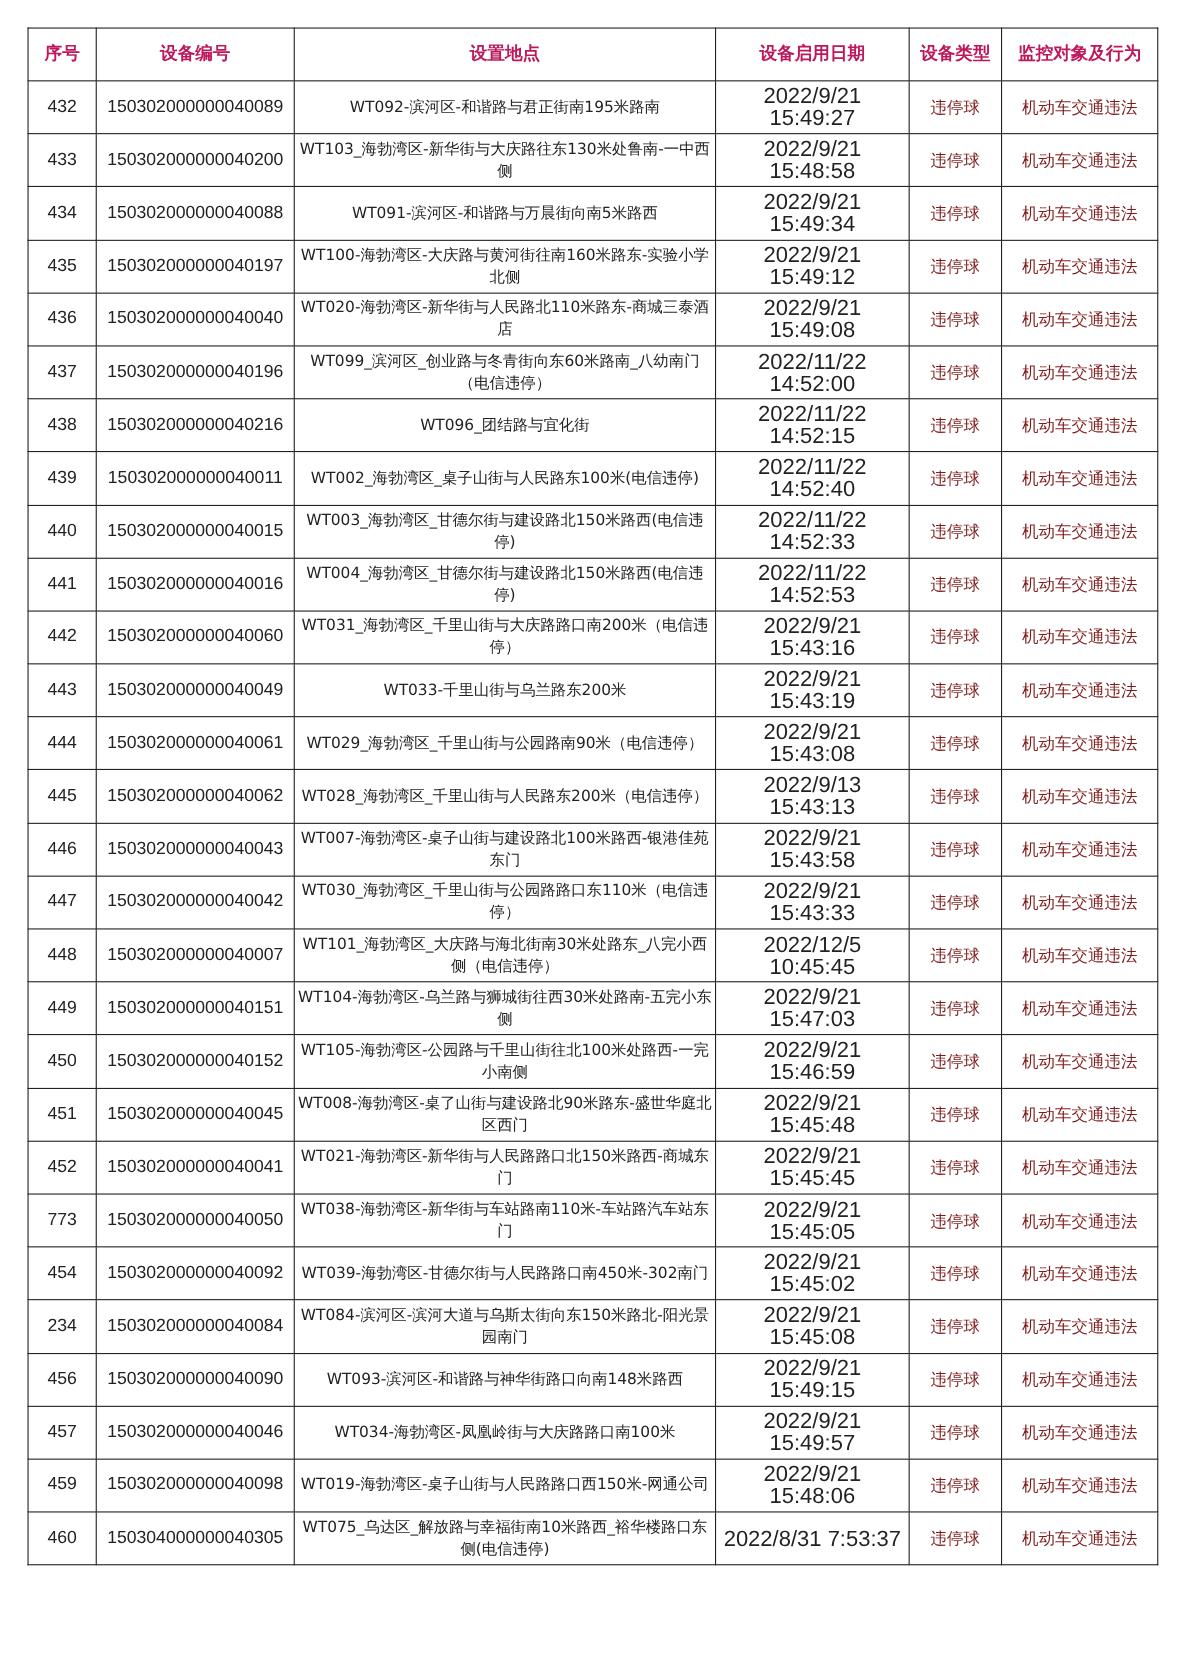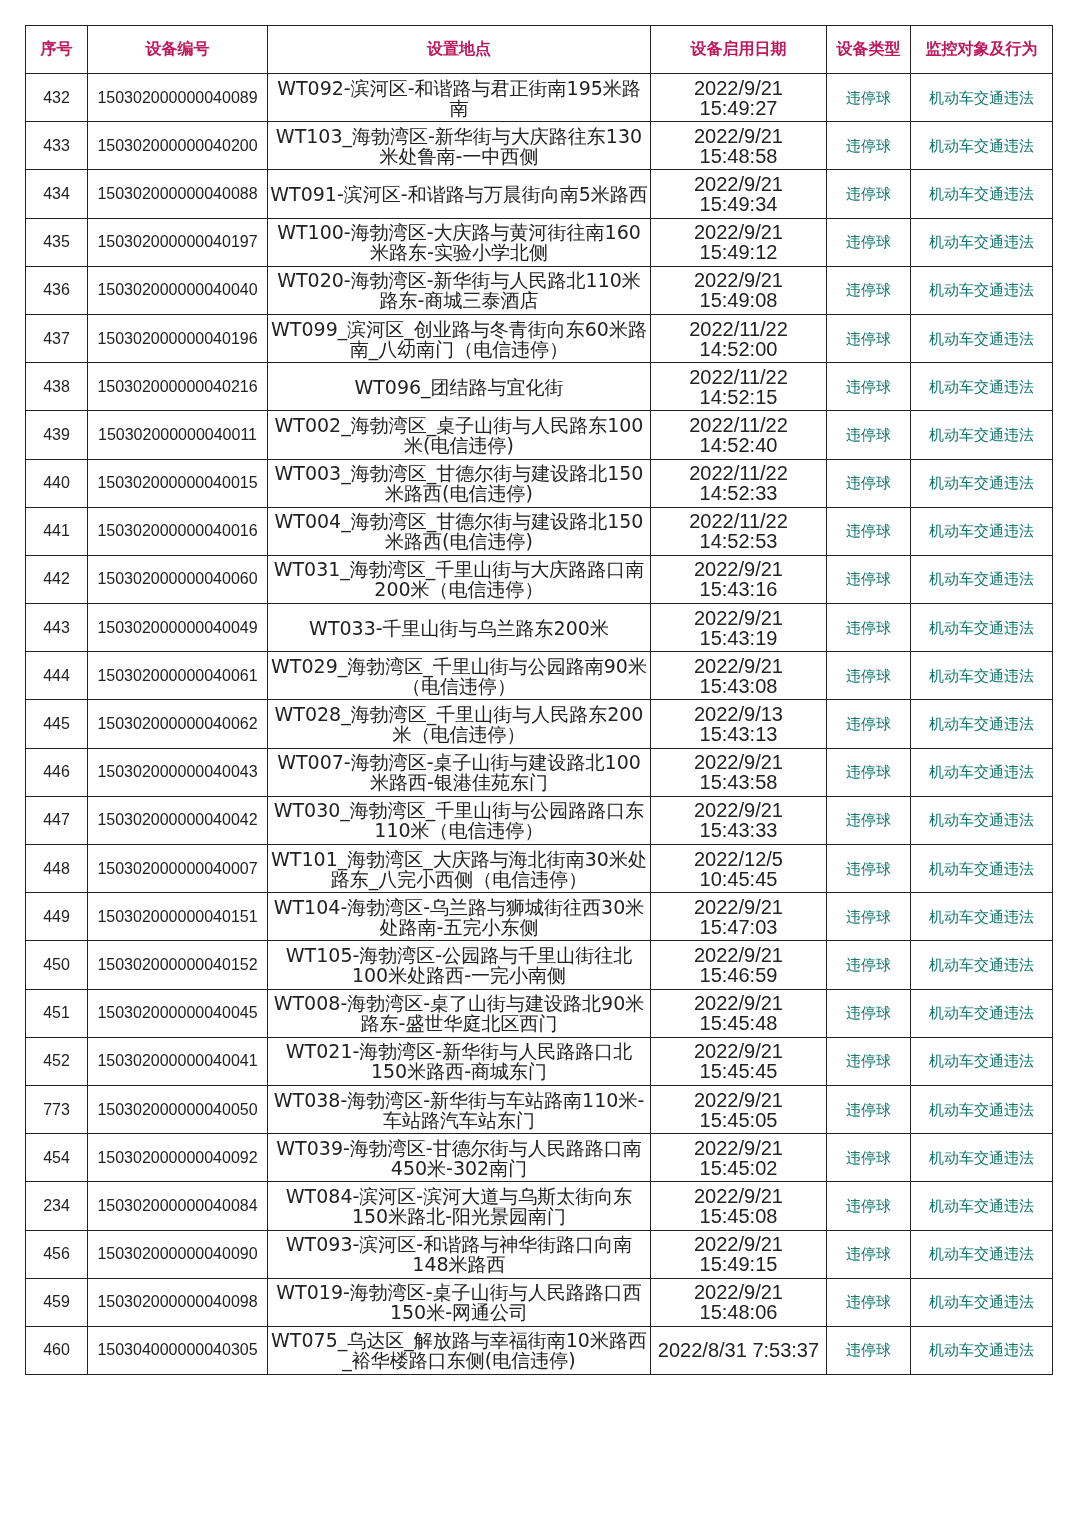--- a/index.html
+++ b/index.html
@@ -5,23 +5,23 @@
   html, body { margin: 0; padding: 0; background: #ffffff; }
   body { width: 1080px; height: 1526px; position: relative; overflow: hidden;
          font-family: "DejaVu Sans", "Liberation Sans", sans-serif; color: #1a1a1a; }
   .page { position: absolute; left: 25px; top: 25px; width: 1027px; }
   table { border-collapse: collapse; table-layout: fixed; width: 1027px; }
   th, td { border: 1.5px solid #222; text-align: center; vertical-align: middle;
            padding: 0 3px; overflow: hidden; }
   th { height: 47px; font-size: 16px; font-weight: bold; color: #be185d; }
   td { height: 47.2px; font-size: 15.5px; line-height: 20px; color: #222; }
   td.num { font-family: "Liberation Sans", sans-serif; font-size: 16px; }
-  td.loc { font-size: 19px; line-height: 20px; padding: 0 2px; margin-left: 12px; }
+  td.loc { font-size: 14px; line-height: 20px; padding: 0 2px; margin-left: 12px; }
   td.date { font-family: "Liberation Sans", sans-serif; font-size: 20px; }
-  td.type, td.behav { color: #0f766e; font-size: 15px; }
+  td.type, td.behav { color: #7f1d1d; font-size: 15px; }
 </style>
 </head>
 <body>
 
 <div class="page">
   <table>
     <colgroup>
       <col style="width:62px">
       <col style="width:180px">
       <col style="width:383px">
@@ -234,20 +234,28 @@
         </tr>
         <tr>
           <td class="num">456</td>
           <td class="num">150302000000040090</td>
           <td class="loc">WT093-滨河区-和谐路与神华街路口向南148米路西</td>
           <td class="date">2022/9/21 15:49:15</td>
           <td class="type">违停球</td>
           <td class="behav">机动车交通违法</td>
         </tr>
         <tr>
+          <td class="num">457</td>
+          <td class="num">150302000000040046</td>
+          <td class="loc">WT034-海勃湾区-凤凰岭街与大庆路路口南100米</td>
+          <td class="date">2022/9/21 15:49:57</td>
+          <td class="type">违停球</td>
+          <td class="behav">机动车交通违法</td>
+        </tr>
+        <tr>
           <td class="num">459</td>
           <td class="num">150302000000040098</td>
           <td class="loc">WT019-海勃湾区-桌子山街与人民路路口西150米-网通公司</td>
           <td class="date">2022/9/21 15:48:06</td>
           <td class="type">违停球</td>
           <td class="behav">机动车交通违法</td>
         </tr>
         <tr>
           <td class="num">460</td>
           <td class="num">150304000000040305</td>

